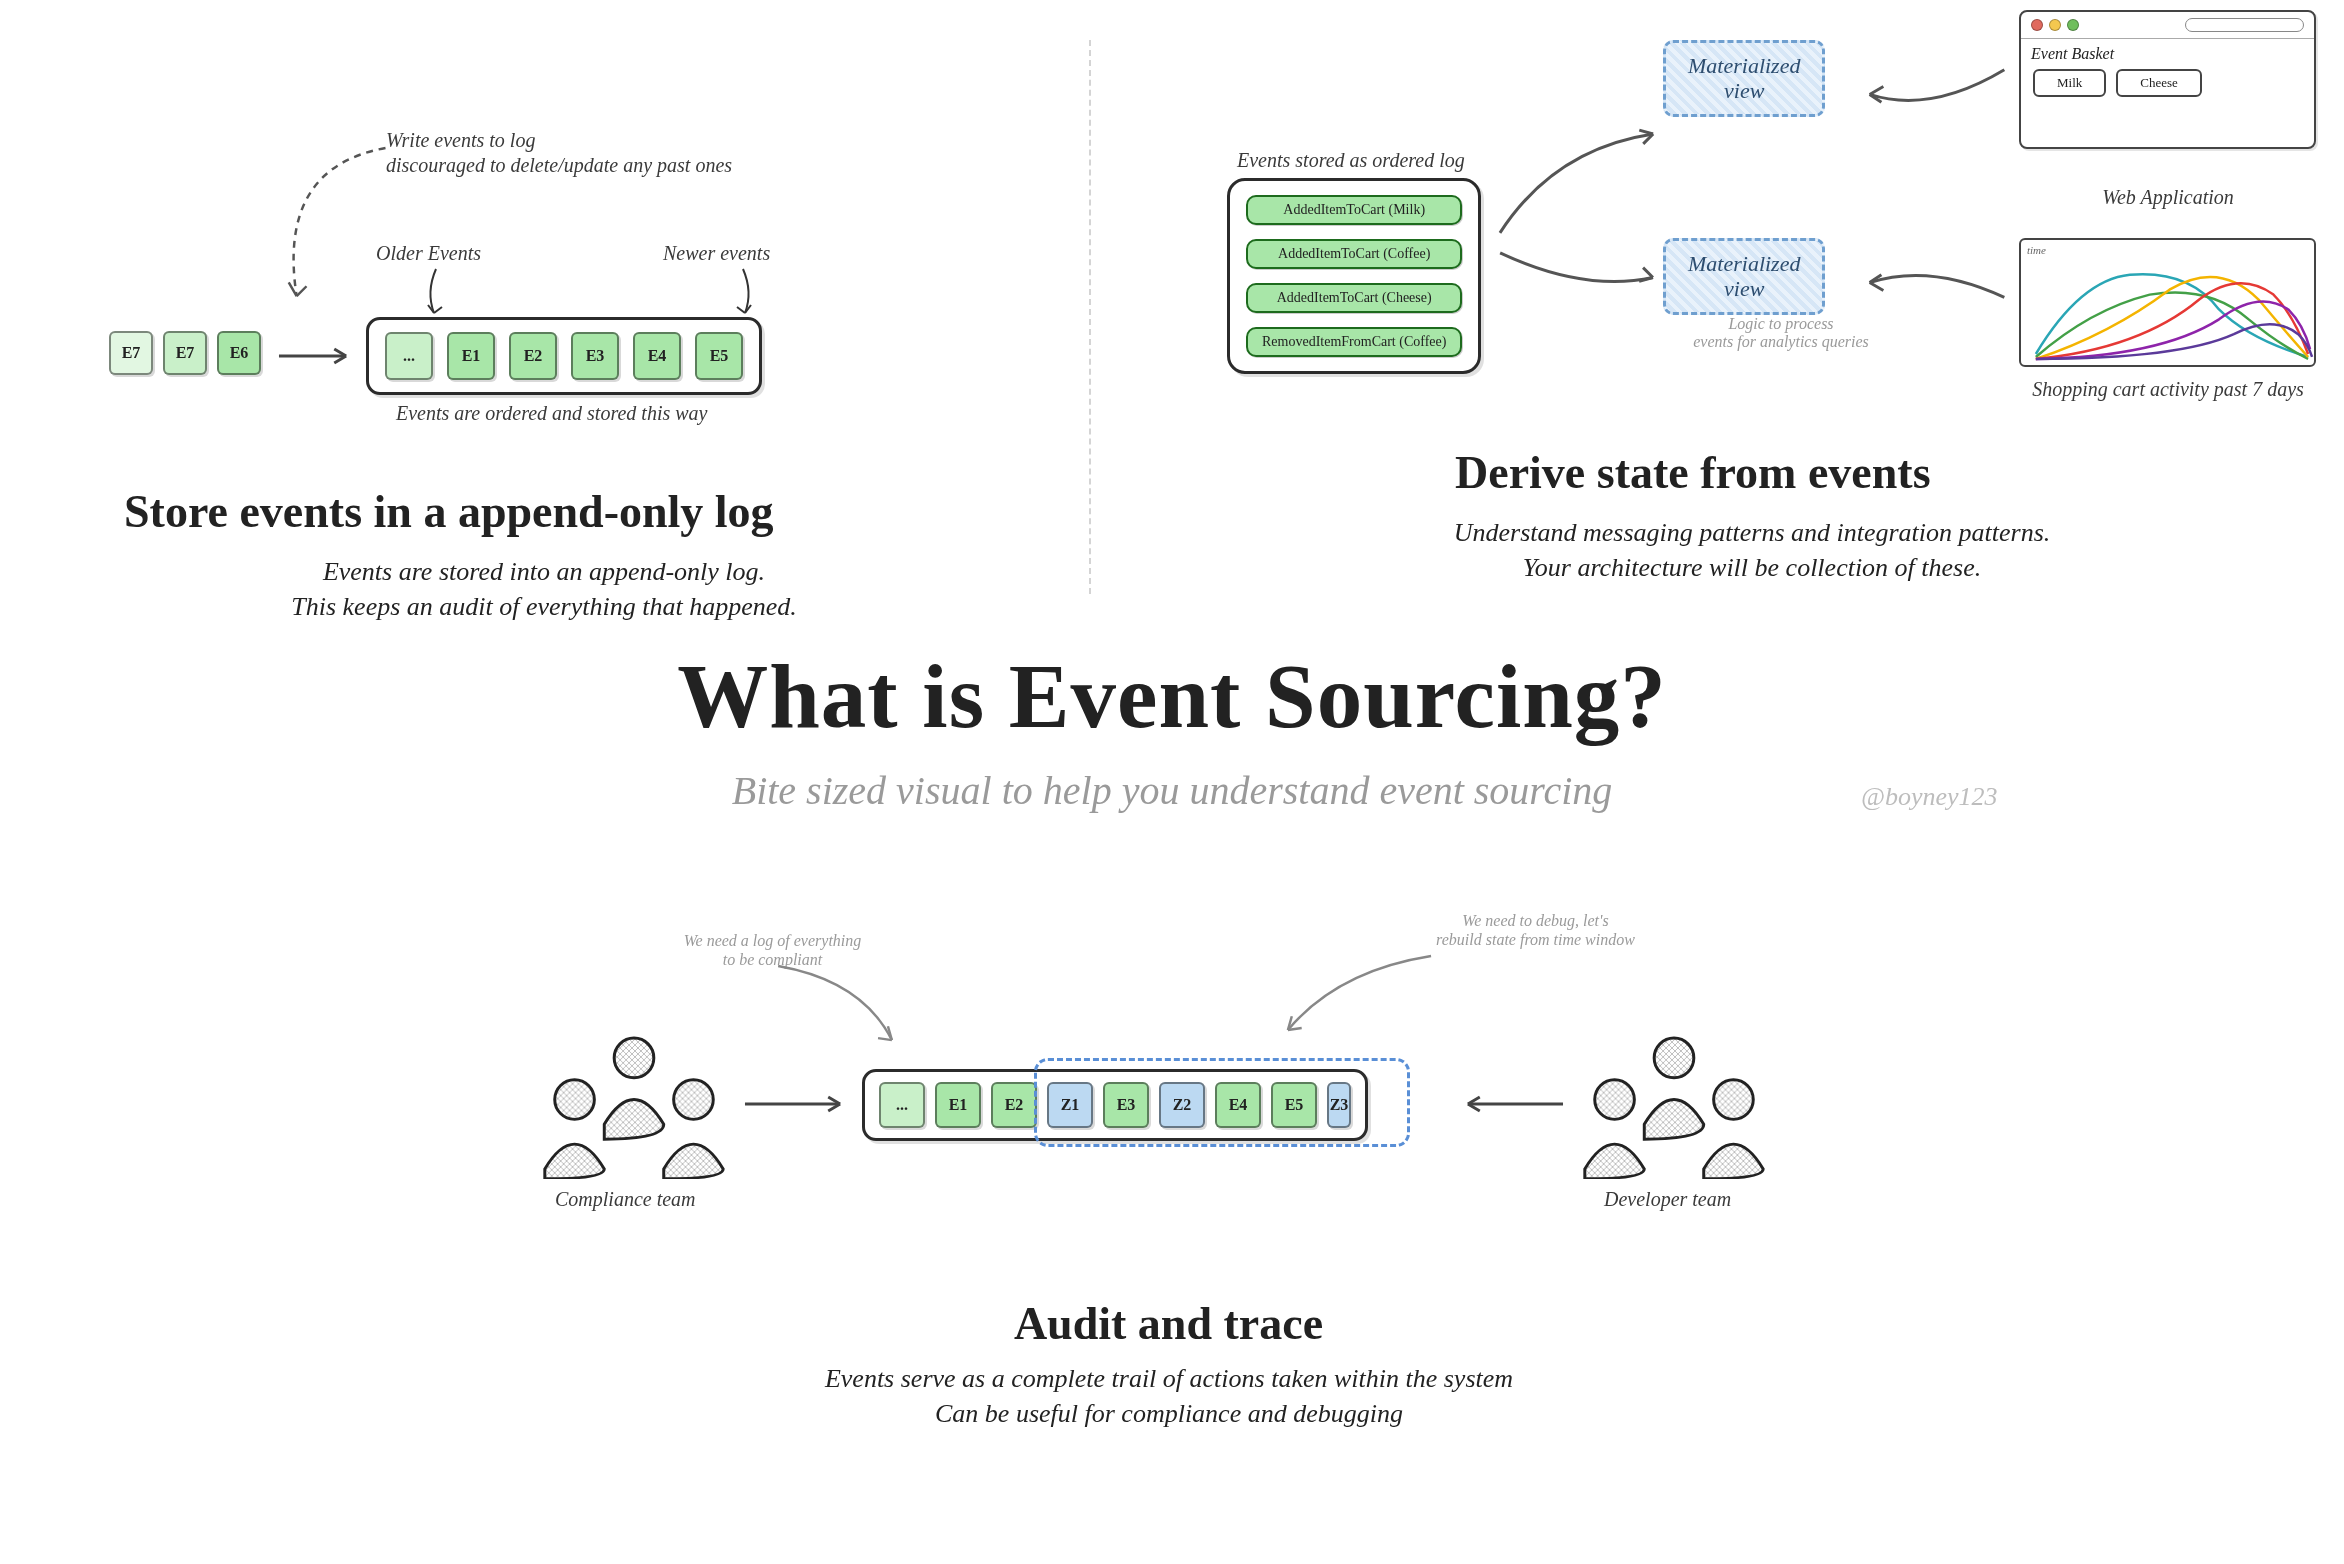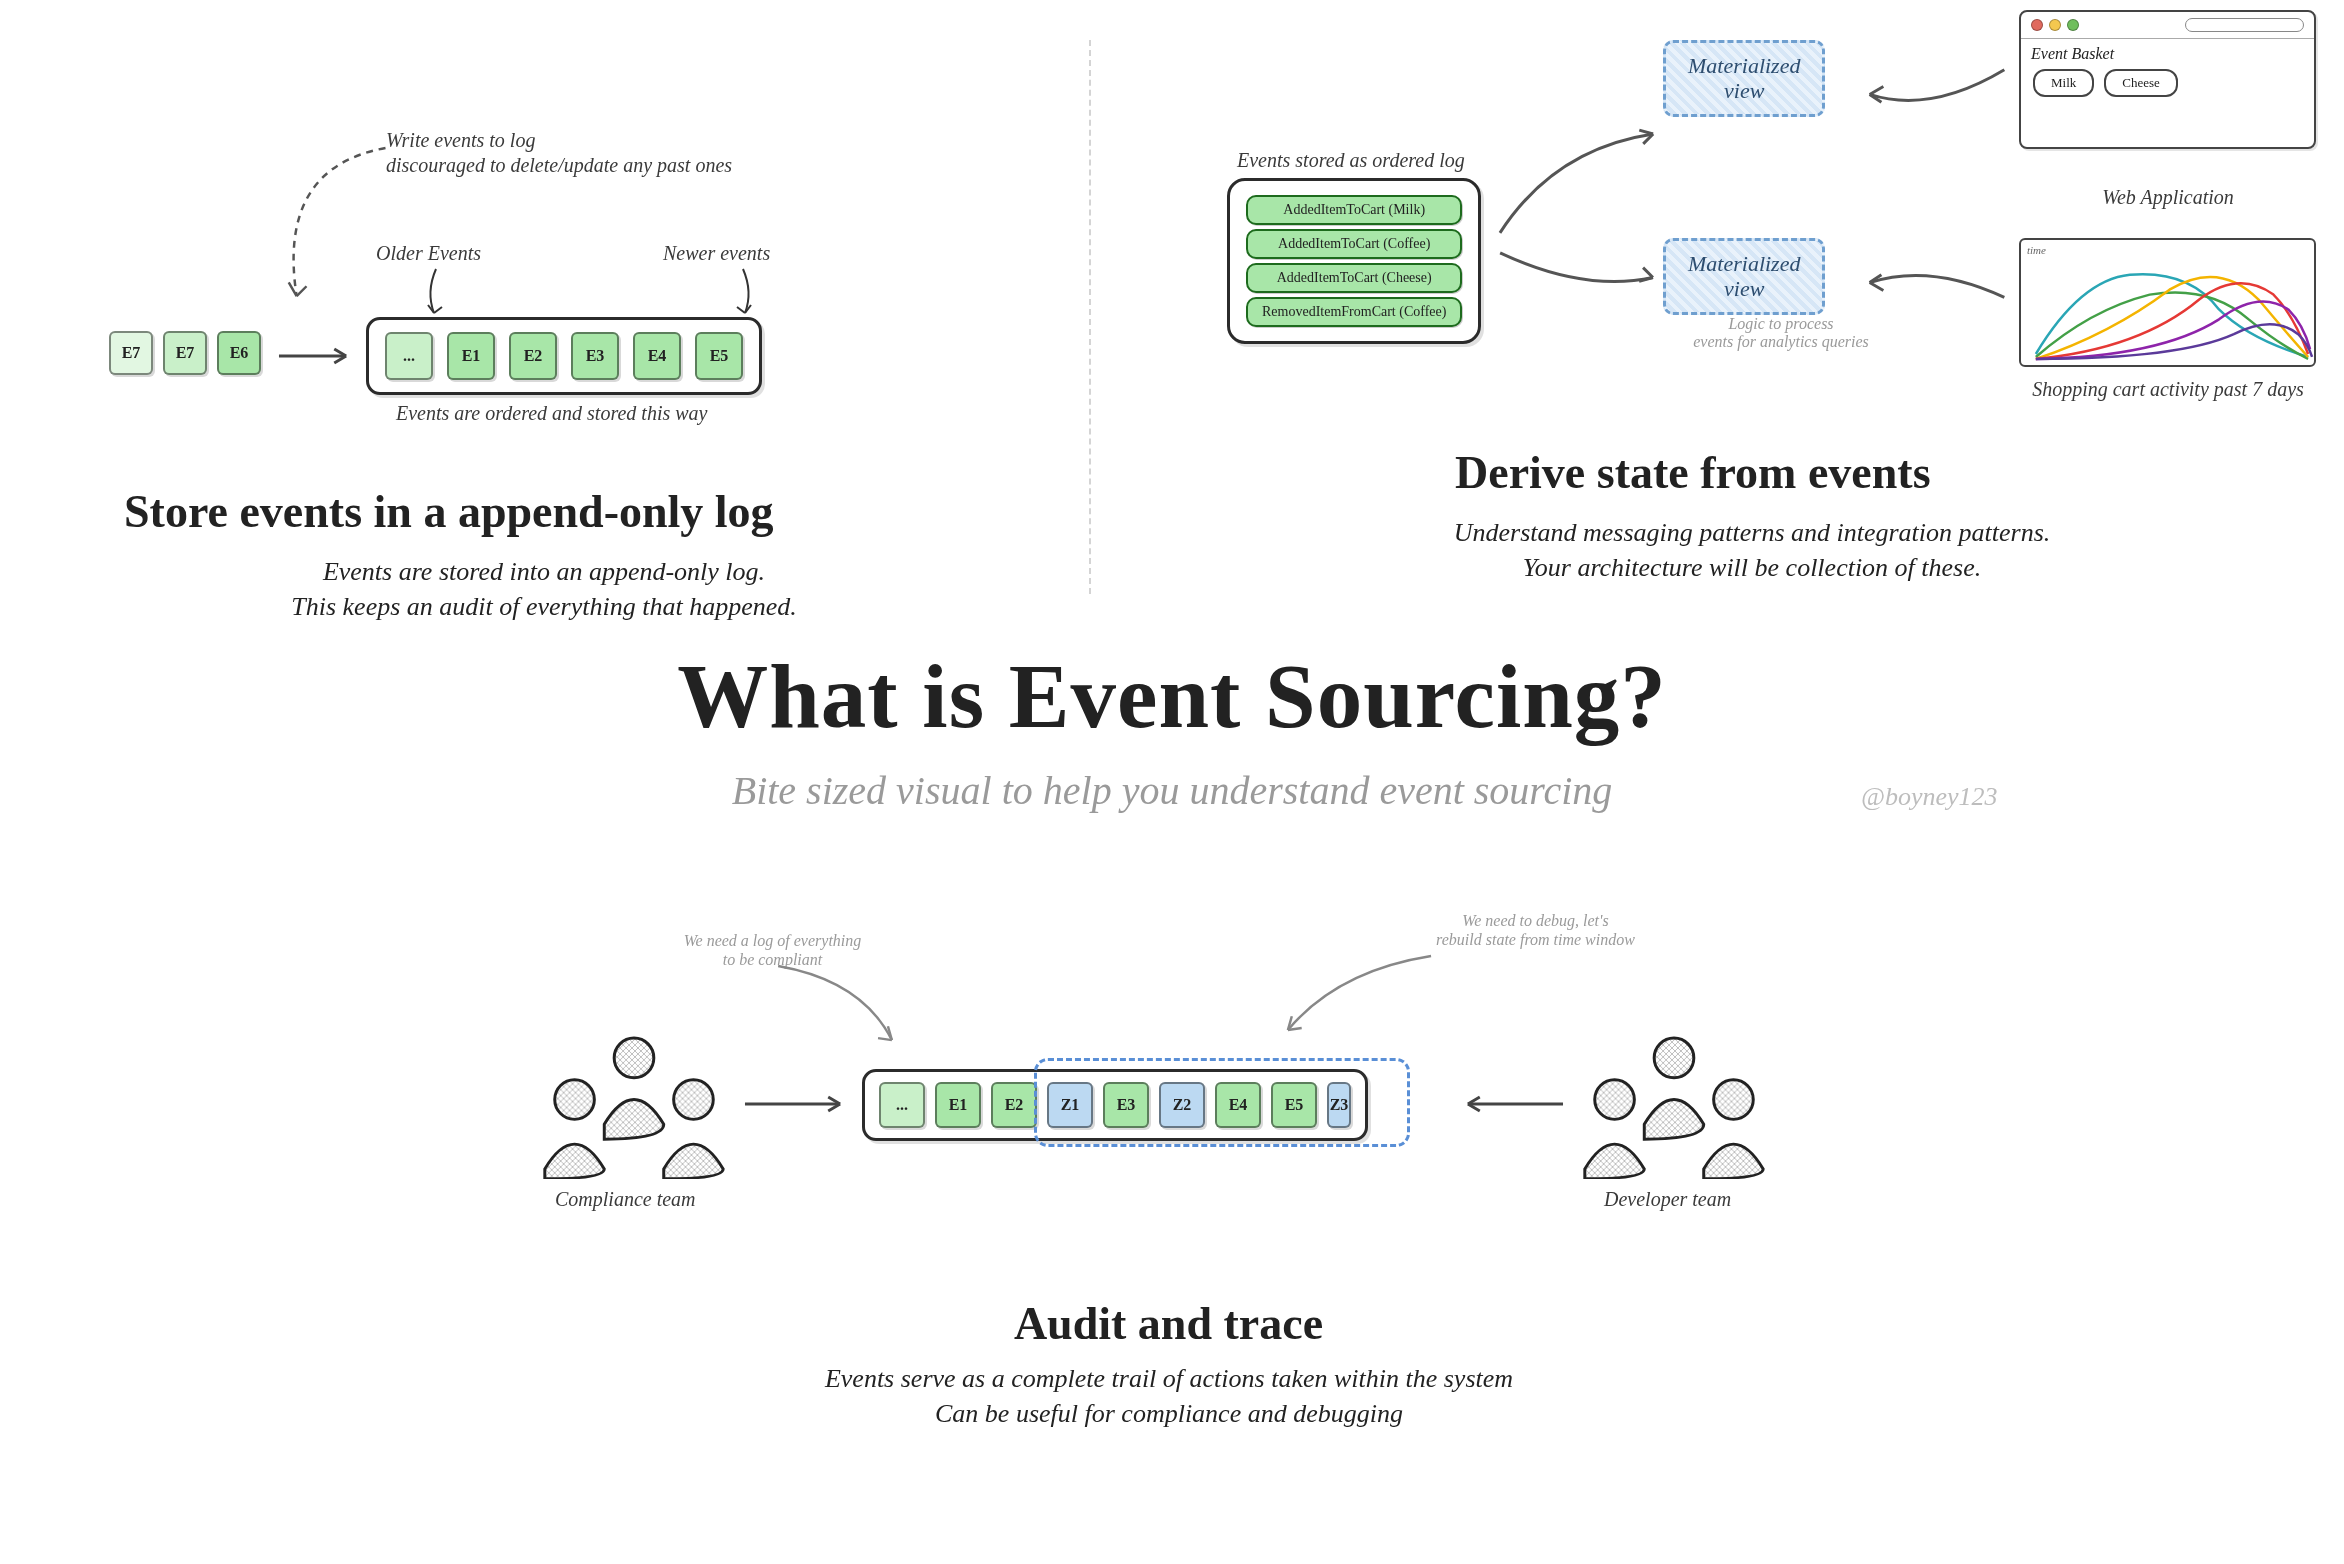--- a/index.html
+++ b/index.html
@@ -42,21 +42,21 @@
   .browser {
     border: 2px solid #444; border-radius: 8px; background: #fff;
     box-shadow: 2px 2px 0 rgba(0,0,0,0.1);
   }
   .browser-bar { display: flex; align-items: center; padding: 6px 10px; gap: 6px; border-bottom: 1px solid #aaa; }
   .dot { width: 12px; height: 12px; border-radius: 50%; border: 1px solid rgba(0,0,0,0.3); }
   .dot-r { background: #e06a5e; } .dot-y { background: #f4c84f; } .dot-g { background: #6fbe5c; }
   .url-bar { flex: 1 0 auto; margin-left: auto; border: 1px solid #888; border-radius: 12px; height: 14px; max-width: 119px; }
   .basket-title { font-size: 16px; font-style: italic; padding: 6px 10px 2px 10px; }
   .basket-items { display: flex; gap: 10px; padding: 4px 12px 12px 12px; }
-  .basket-btn { border: 2px solid #444; border-radius: 12px; padding: 4px 16px; font-size: 13px; background: #fff; }
+  .basket-btn { border: 2px solid #444; border-radius: 6px; padding: 4px 22px; font-size: 13px; background: #fff; }
   .chart-box { border: 2px solid #444; border-radius: 6px; background: #fff; position: relative; }
   .divider { border-left: 2px dashed #d4d4d4; }
   .selection-box { border: 3px dashed #5a8fd6; border-radius: 14px; }
 </style>
 </head>
 <body>
 
 <div class="abs" style="left:0; top:644px; width:2344px; text-align:center;">
   <div class="title-main handwritten">What is Event Sourcing?</div>
   <div class="subtitle handwritten" style="margin-top:18px;">Bite sized visual to help you understand event sourcing</div>
@@ -113,21 +113,21 @@
   <div class="abs section-desc" style="left:59px; top:485px; width:752px;">
     <div>Events are stored into an append-only log.</div>
     <div>This keeps an audit of everything that happened.</div>
   </div>
 </div>
 
 <div class="abs" style="left:1168px; top:10px; width:1168px;">
 
   <div class="abs small-label" style="left:69px; top:139px;">Events stored as ordered log</div>
 
-  <div class="abs" style="left:59px; top:168px; border:3px solid #2b2b2b; border-radius:18px; padding:14px 16px; display:flex; flex-direction:column; gap:4px; box-shadow:3px 3px 0 rgba(0,0,0,0.12);">
+  <div class="abs" style="left:59px; top:168px; border:3px solid #2b2b2b; border-radius:18px; padding:14px 16px; display:flex; flex-direction:column; gap:14px; box-shadow:3px 3px 0 rgba(0,0,0,0.12);">
     <div class="es-log-item">AddedItemToCart (Milk)</div>
     <div class="es-log-item">AddedItemToCart (Coffee)</div>
     <div class="es-log-item">AddedItemToCart (Cheese)</div>
     <div class="es-log-item">RemovedItemFromCart (Coffee)</div>
   </div>
 
   <svg class="abs" style="left:327px; top:109px; width:168px; height:119px;" viewBox="0 0 170 120">
     <path d="M5 115 Q60 30 160 15" fill="none" stroke="#555" stroke-width="3"></path>
       <path d="M160 15 l-14 -4 m14 4 l-10 10" fill="none" stroke="#555" stroke-width="3"></path>
   </svg>

